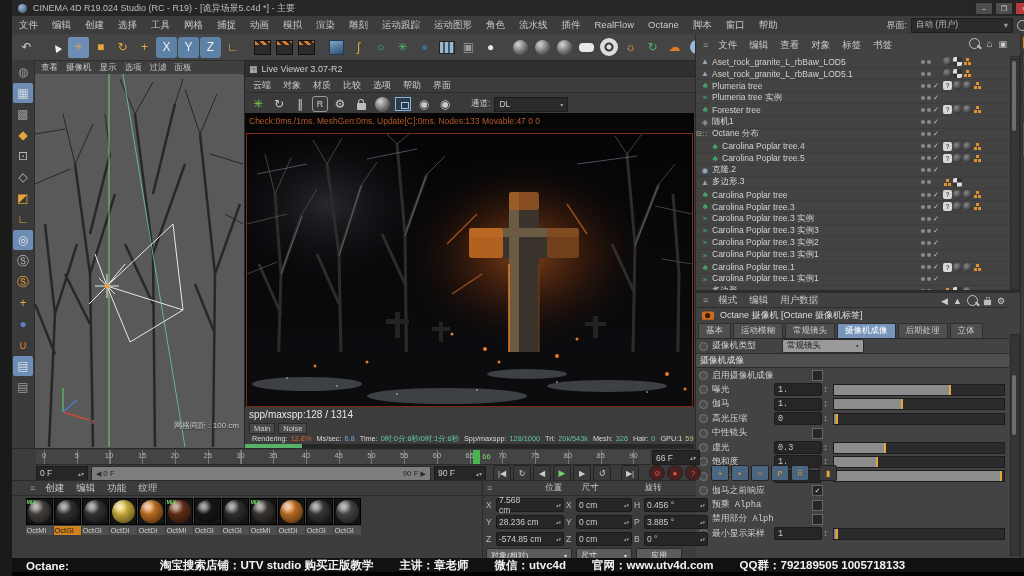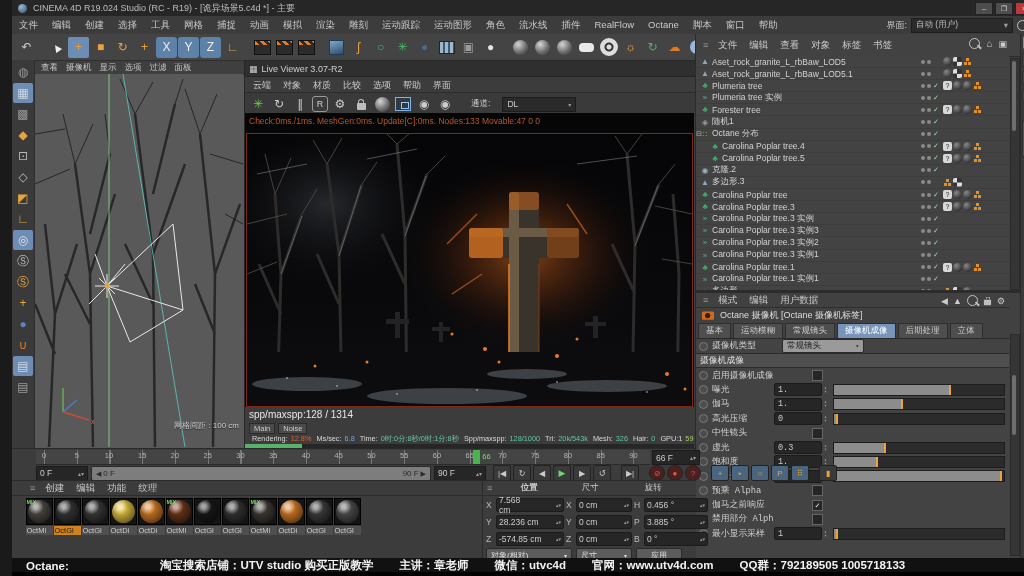--- a/index.html
+++ b/index.html
@@ -51,21 +51,21 @@
   #vp-menus{height:13px;background:#3f3f3f;border-bottom:1px solid #2d2d2d;display:flex;align-items:center;font-size:8.5px;padding-left:2px;}
   .vpm{padding:0 4px;color:#c5c5c5;}
   #vp-label{position:absolute;left:4px;top:15px;font-size:8.5px;color:#e8e8e8;text-shadow:0 1px 1px #000;}
   #vp-grid{position:absolute;right:6px;bottom:18px;font-size:8px;color:#cfcfcf;text-shadow:0 1px 1px #222;}
   
   #lv{left:232px;top:60px;width:451px;height:388px;background:#3c3c3c;border:1px solid #282828;}
   #lv-title{height:15px;background:#2f2f2f;font-size:9px;color:#ccc;display:flex;align-items:center;padding-left:4px;gap:4px;border-bottom:1px solid #242424;}
   #lv-menus{height:15px;display:flex;align-items:center;font-size:9px;background:#3c3c3c;border-bottom:1px solid #2c2c2c;padding-left:2px;}
   #lv-tools{height:22px;display:flex;align-items:center;gap:3px;padding-left:4px;background:#3a3a3a;border-bottom:1px solid #2a2a2a;}
   .lvt{width:18px;height:18px;display:flex;align-items:center;justify-content:center;font-size:12px;}
-  #lv-chan{display:flex;align-items:center;gap:12px;margin-left:14px;font-size:8.5px;}
+  #lv-chan{display:flex;align-items:center;gap:4px;margin-left:14px;font-size:8.5px;}
   #lv-dd{width:64px;height:13px;background:#2a2a2a;border:1px solid #1c1c1c;font-size:8.5px;color:#ccc;padding:0 4px;display:flex;align-items:center;justify-content:space-between;}
   #lv-body{position:absolute;left:0;top:52px;width:449px;height:294px;background:#060606;}
   #lv-status{position:absolute;left:4px;top:3px;font-size:8.5px;color:#b65a2a;white-space:nowrap;}
   #lv-frame{position:absolute;left:1px;top:20px;width:445px;height:272px;border:1px solid #7e2a17;}
   #lv-frame svg{display:block;}
   #lv-spp{position:absolute;left:4px;top:348px;font-size:10px;color:#e8e8e8;}
   #lv-tabs{position:absolute;left:4px;top:362px;display:flex;gap:3px;}
   .lv-tab{background:#4a4a4a;border:1px solid #2a2a2a;color:#ccc;font-size:7.5px;padding:0 4px;line-height:9px;}
   #lv-stats{position:absolute;left:2px;top:373px;width:447px;font-size:7.3px;white-space:nowrap;overflow:hidden;}
   #lv-stats .lbl{color:#d8d8d8;margin-left:5px;}
@@ -876,27 +876,27 @@
             <span class="plabel">热点去除</span>
             <span class="pval">1.</span>
             <span class="pstep">▴<br>▾</span>
             <span class="ptrack">
               <span class="pfill" style="width: 98.5%;"></span>
               <span class="pmark" style="left: calc(98.5% - 1px);"></span>
             </span>
           </div>
           <div class="prow">
             <span class="pfx"></span>
+            <span class="plabel">伽马之前响应</span>
+            <span class="pcb">✓</span>
+          </div>
+          <div class="prow">
+            <span class="pfx"></span>
             <span class="plabel">预乘 Alpha</span>
             <span class="pcb"></span>
-          </div>
-          <div class="prow">
-            <span class="pfx"></span>
-            <span class="plabel">伽马之前响应</span>
-            <span class="pcb">✓</span>
           </div>
           <div class="prow">
             <span class="pfx"></span>
             <span class="plabel">禁用部分 Alpha</span>
             <span class="pcb"></span>
           </div>
           <div class="prow">
             <span class="pfx"></span>
             <span class="plabel">最小显示采样</span>
             <span class="pval">1</span>
@@ -1068,21 +1068,21 @@
             <div class="sp" style="background: radial-gradient(circle at 33% 28%, rgba(255, 255, 255, 0.6) 0px, rgba(255, 255, 255, 0.6) 2px, transparent 8px), radial-gradient(circle at 40% 35%, rgb(86, 86, 86), rgb(0, 0, 0) 135%);"></div>
           </div>
           <div class="mlabel">OctGl</div>
         </div>
       </div>
   </div>
 
   <div id="coords" class="abs">
     <div id="coord-heads">
         <span style="color: rgb(153, 153, 153); padding: 0px 4px; font-size: 9px;">≡</span>
-        <span style="width: 66px; text-align: center; font-weight: bold;">位置</span>
+        <span style="width: 66px; text-align: right;">位置</span>
         <span style="width: 56px; text-align: center;">尺寸</span>
         <span style="width: 70px; text-align: center;">旋转</span>
       </div>
     <div id="coord-rows">
         <div class="crow">
           <span class="caxis">X</span>
           <span class="cfield" style="width: 62px; gap: 30px;">
             <span>7.568 cm</span>
             <span class="dim" style="font-size:5px">▴▾</span>
           </span>

